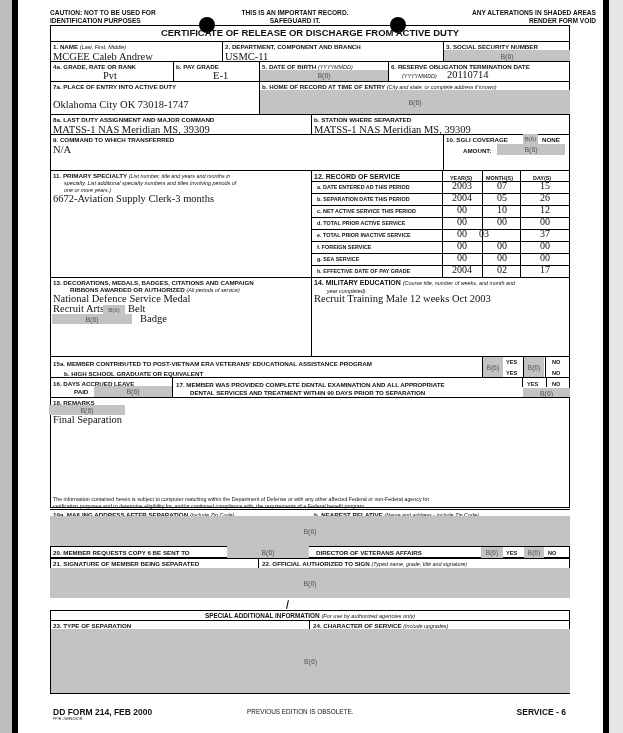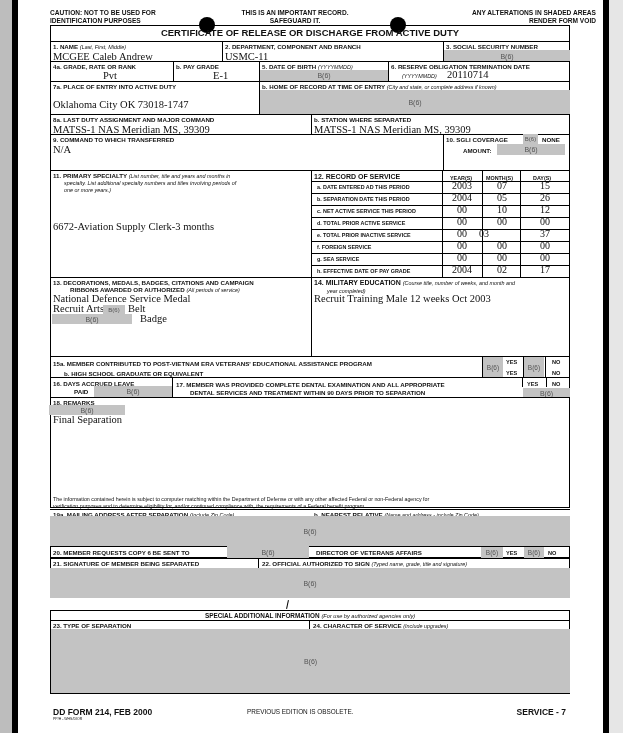--- a/index.html
+++ b/index.html
@@ -95,21 +95,21 @@
   <div class="lbl" style="left:446px;top:136px;">10. SGLI COVERAGE</div>
   <div class="red" style="left:523px;top:134px;width:15px;height:10px;font-size:6px;">B(6)</div>
   <div class="lbl" style="left:542px;top:136px;">NONE</div>
   <div class="lbl" style="left:463px;top:147px;">AMOUNT:</div>
   <div class="red" style="left:497px;top:144px;width:68px;height:11px;">B(6)</div>
   <div class="hl" style="left:50px;top:170px;width:520px;"></div>
 
   <div class="lbl" style="left:53px;top:172px;"><span>11. PRIMARY SPECIALTY</span> <i>(List number, title and years and months in</i></div>
   <div class="lbl" style="left:64px;top:179px;"><i>specialty.  List additional specialty numbers and titles involving periods of</i></div>
   <div class="lbl" style="left:64px;top:186px;"><i>one or more years.)</i></div>
-  <div class="val" style="left:53px;top:193px;margin-top:28px;">6672-Aviation Supply Clerk-3 months</div>
+  <div class="val" style="left:53px;top:193px;">6672-Aviation Supply Clerk-3 months</div>
   <div class="vl" style="left:311px;top:170px;height:107px;"></div>
 
   <div class="lbl" style="left:314px;top:173px;font-size:7px;">12. RECORD OF SERVICE</div>
   <div class="rs-lbl" style="left:450px;top:175px;">YEAR(S)</div>
   <div class="rs-lbl" style="left:486px;top:175px;">MONTH(S)</div>
   <div class="rs-lbl" style="left:533px;top:175px;">DAY(S)</div>
   <div class="vl" style="left:442px;top:170px;height:107px;"></div>
   <div class="vl" style="left:482px;top:170px;height:107px;"></div>
   <div class="vl" style="left:520px;top:170px;height:107px;"></div>
 
@@ -232,14 +232,14 @@
   <div class="abs" style="left:50px;top:612px;width:520px;text-align:center;font-size:6.4px;font-weight:bold;"><span>SPECIAL ADDITIONAL INFORMATION</span> <i style="font-weight:normal;font-size:5.6px;">(For use by authorized agencies only)</i></div>
   <div class="hl" style="left:50px;top:620px;width:520px;"></div>
   <div class="lbl" style="left:53px;top:622px;">23. TYPE OF SEPARATION</div>
   <div class="vl" style="left:309px;top:620px;height:9px;"></div>
   <div class="lbl" style="left:313px;top:622px;"><span>24. CHARACTER OF SERVICE</span> <i>(Include upgrades)</i></div>
   <div class="red" style="left:51px;top:629px;width:519px;height:64px;">B(6)</div>
 
   <div class="abs" style="left:53px;top:707px;font-size:8.5px;font-weight:bold;">DD FORM 214, FEB 2000</div>
   <div class="abs" style="left:53px;top:717px;font-size:3.5px;">PP/H - WHS/DIOR</div>
   <div class="abs" style="left:247px;top:708px;font-size:6.4px;">PREVIOUS EDITION IS OBSOLETE.</div>
-  <div class="abs" style="left:500px;top:707px;width:66px;text-align:right;font-size:8.5px;font-weight:bold;">SERVICE - 7</div>
+  <div class="abs" style="left:500px;top:707px;width:66px;text-align:right;font-size:8.5px;font-weight:bold;">SERVICE - 6</div>
 </div>
 
 </body></html>

